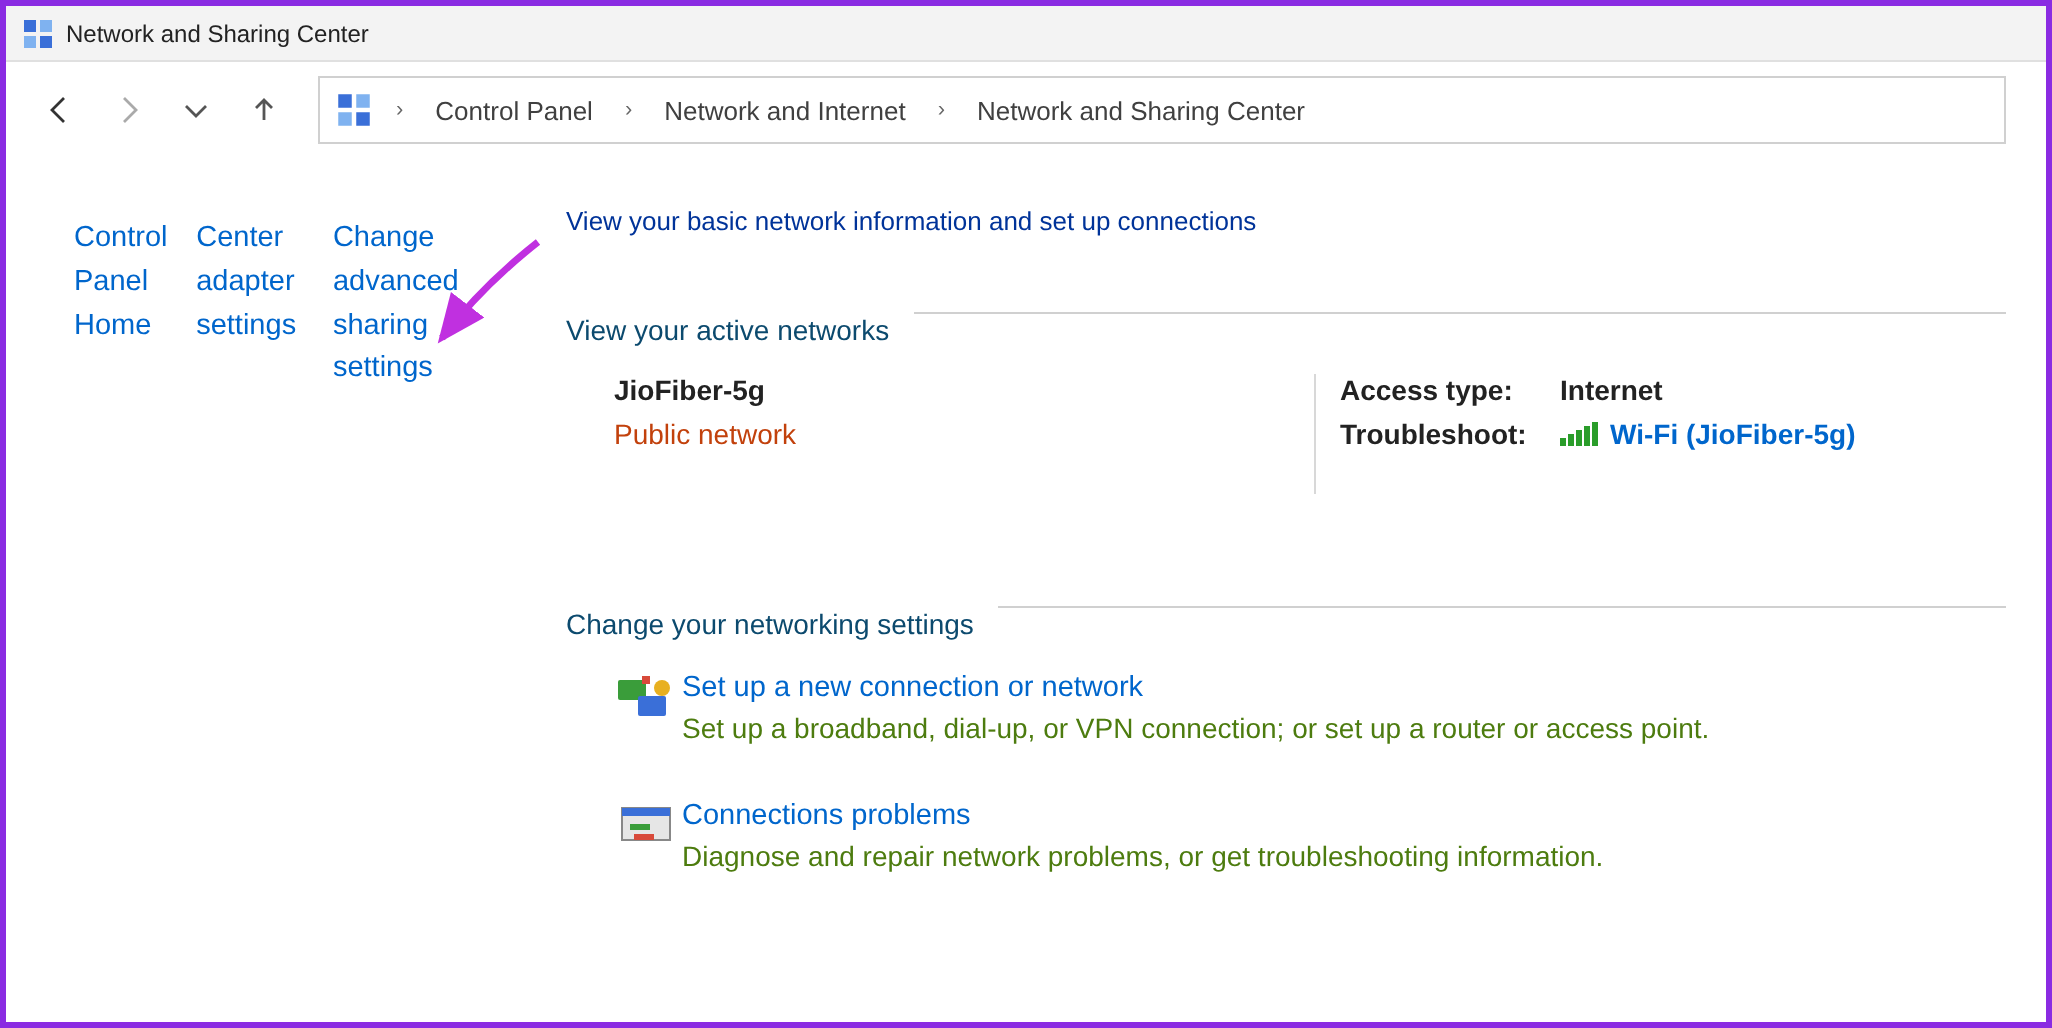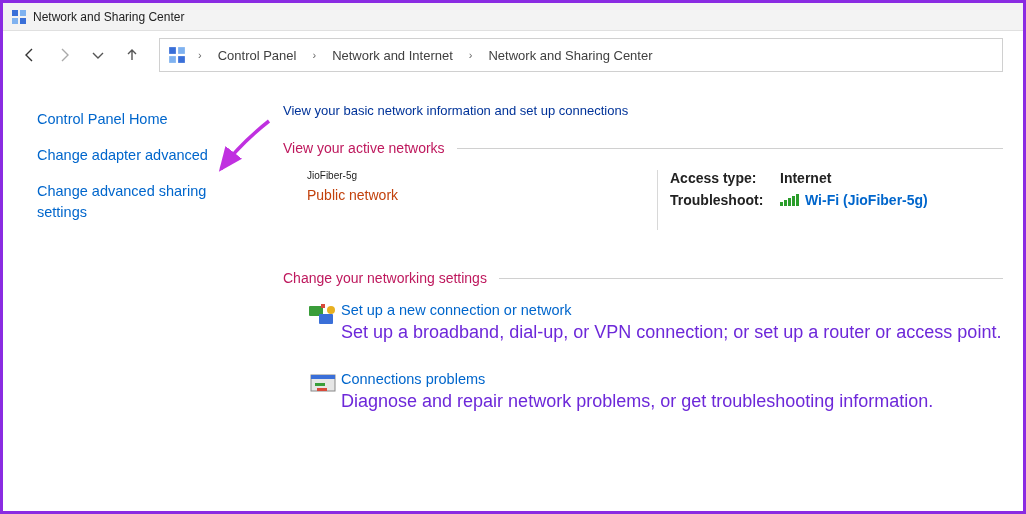--- a/index.html
+++ b/index.html
@@ -62,21 +62,21 @@
       cursor: default;
     }
     .content {
       display: flex;
       height: calc(100% - 76px);
     }
     .sidebar {
       width: 260px;
       padding: 30px 16px 10px 34px;
       display: flex;
-      flex-direction: column;
+      flex-direction: row;
       gap: 14px;
     }
     .sidebar a {
       color: #0066cc;
       text-decoration: none;
       font-size: 14.5px;
       line-height: 1.5;
       cursor: default;
     }
     .side-link-multiline { display: block; max-width: 180px; }
@@ -91,39 +91,40 @@
       margin-bottom: 22px;
     }
     .section-title-row {
       display: flex;
       align-items: center;
       gap: 12px;
       margin-bottom: 14px;
     }
     .section-title {
       font-size: 14px;
-      color: #be185d;
+      color: #0c4a6e;
+      margin-top: 17px;
     }
     .section-line {
       flex: 1;
       height: 1px;
       background: #d0d0d0;
     }
     .active-networks {
       display: flex;
       gap: 0;
       margin-left: 24px;
       margin-bottom: 40px;
     }
     .net-left {
       width: 350px;
     }
     .net-name {
-      font-weight: 400;
-      font-size: 10px;
+      font-weight: 700;
+      font-size: 14px;
       margin-bottom: 6px;
     }
     .net-type {
       font-size: 14px;
       color: #c2410c;
     }
     .net-divider {
       width: 1px;
       height: 60px;
       background: #d8d8d8;
@@ -163,22 +164,22 @@
     }
     .settings-text { padding-top: 2px; }
     .settings-link {
       color: #0066cc;
       font-size: 14.5px;
       display: block;
       margin-bottom: 4px;
       cursor: default;
     }
     .settings-desc {
-      font-size: 18px;
-      color: #6d28d9;
+      font-size: 14px;
+      color: #4d7c0f;
     }
     .annotation-arrow {
       position: absolute;
       top: 110px;
       left: 208px;
       pointer-events: none;
     }
   </style>
 </head>
 <body>
@@ -232,21 +233,21 @@
     <span class="crumb">Network and Internet</span>
     <span class="crumb-sep">›</span>
     <span class="crumb">Network and Sharing Center</span>
   </div>
 </div>
 
 <div class="content">
 
   <div class="sidebar">
     <a>Control Panel Home</a>
-    <a>Change adapter advanced</a>
+    <a>Center adapter settings</a>
     <a class="side-link-multiline">Change advanced sharing settings</a>
   </div>
 
   <div class="main">
     <h1 class="page-heading">View your basic network information and set up connections</h1>
 
     <div class="section-title-row">
       <span class="section-title">View your active networks</span>
       <div class="section-line"></div>
     </div>

